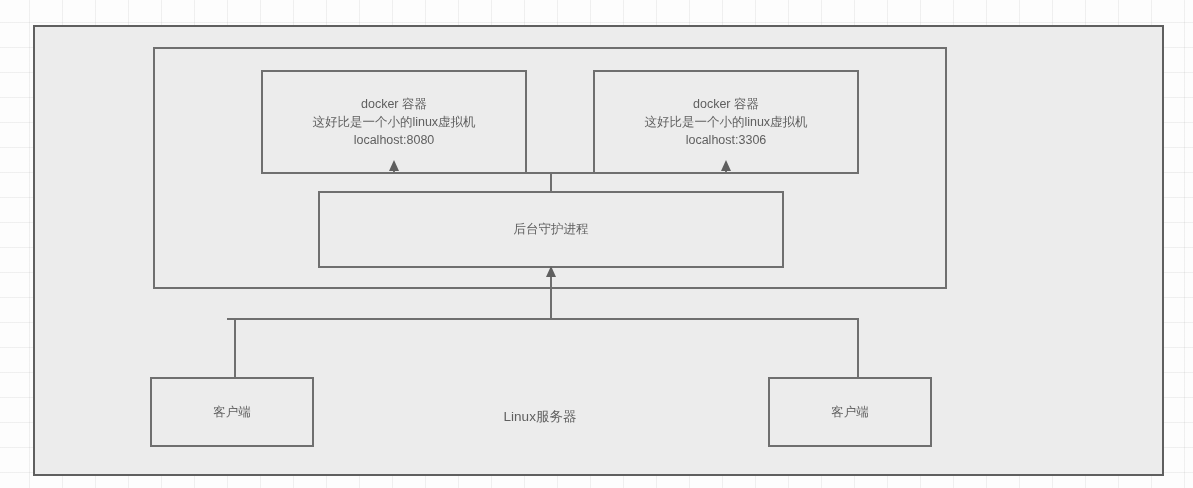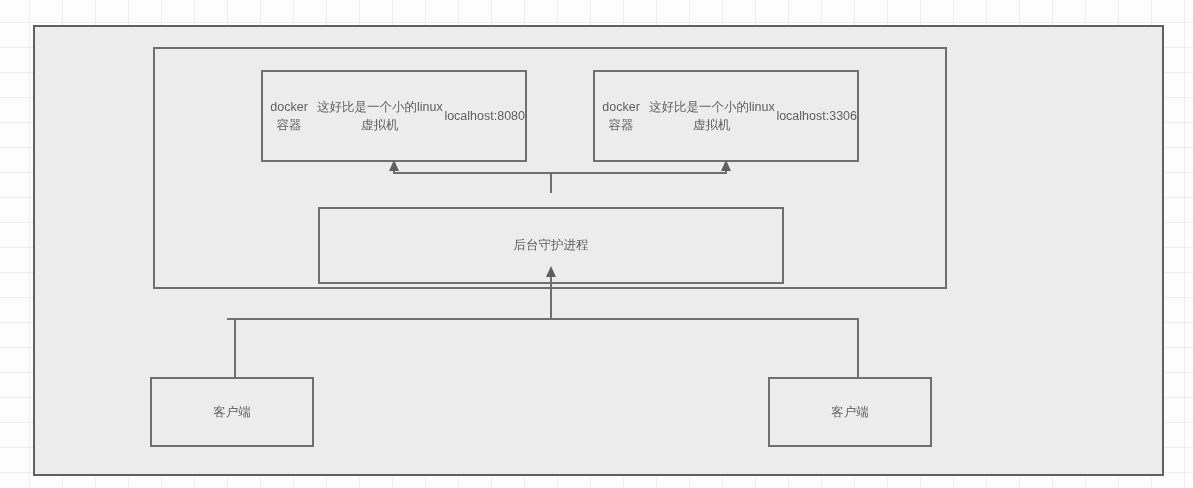--- a/index.html
+++ b/index.html
@@ -56,35 +56,35 @@
     left: 153px;
     top: 47px;
     width: 794px;
     height: 242px;
     background: #ececec;
     border: 2px solid #6f6f6f;
   }
 
   .docker-box {
     width: 266px;
-    height: 92px;
+    height: 104px;
+    flex-direction: column;
     gap: 0;
     font-size: 12.5px;
     line-height: 1.45;
   }
   #docker-box-1 { left: 261px; top: 70px; }
   #docker-box-2 { left: 593px; top: 70px; }
 
   #daemon-box {
     left: 318px;
     top: 191px;
     width: 466px;
     height: 77px;
     font-size: 12.5px;
-    margin-top: 16px;
   }
 
   .client-box {
     top: 377px;
     width: 164px;
     height: 70px;
     font-size: 12.5px;
   }
   #client-box-left  { left: 150px; }
   #client-box-right { left: 768px; }
@@ -144,20 +144,21 @@
   </div>
 
   <div class="box client-box" id="client-box-left">
     <span>客户端</span>
   </div>
 
   <div class="box client-box" id="client-box-right">
     <span>客户端</span>
   </div>
 
+  <div id="server-label">Linux服务器</div>
 
   <div class="line-h" style="left:393px; top:172px; width:334px;"></div>
 
   <div class="line-v" style="left:550px; top:172px; height:21px;"></div>
 
   <div class="line-v" style="left:393px; top:162px; height:12px;"></div>
   <div class="arrow-up" style="left:389px; top:160px;"></div>
 
   <div class="line-v" style="left:725px; top:162px; height:12px;"></div>
   <div class="arrow-up" style="left:721px; top:160px;"></div>

